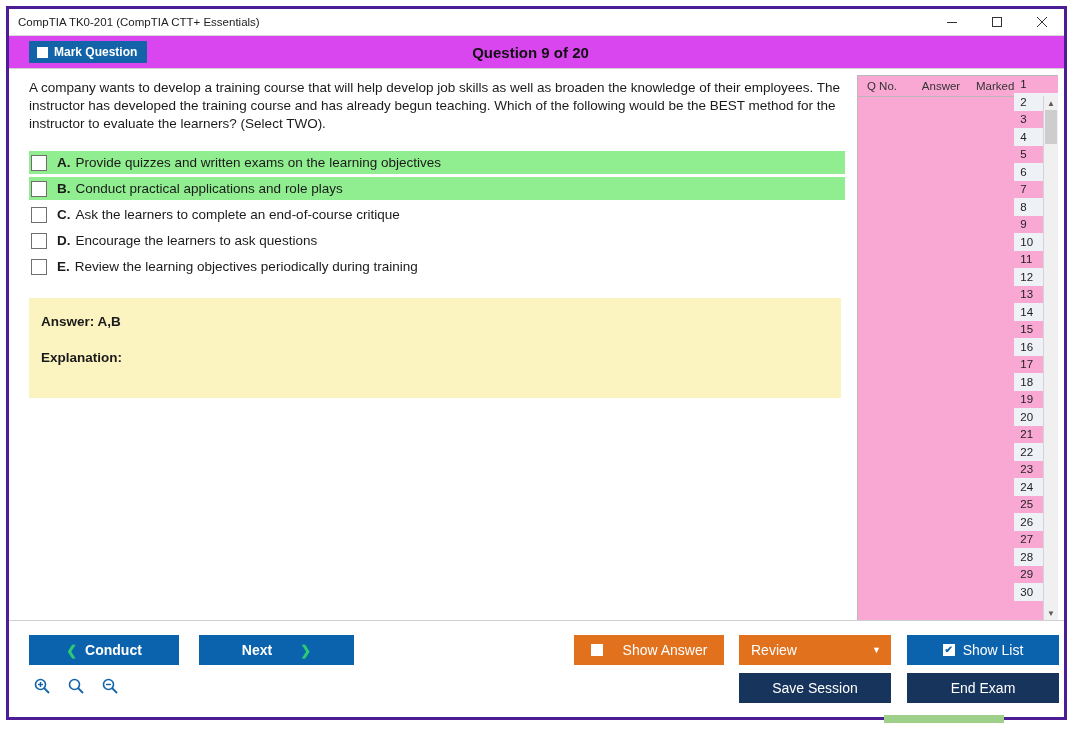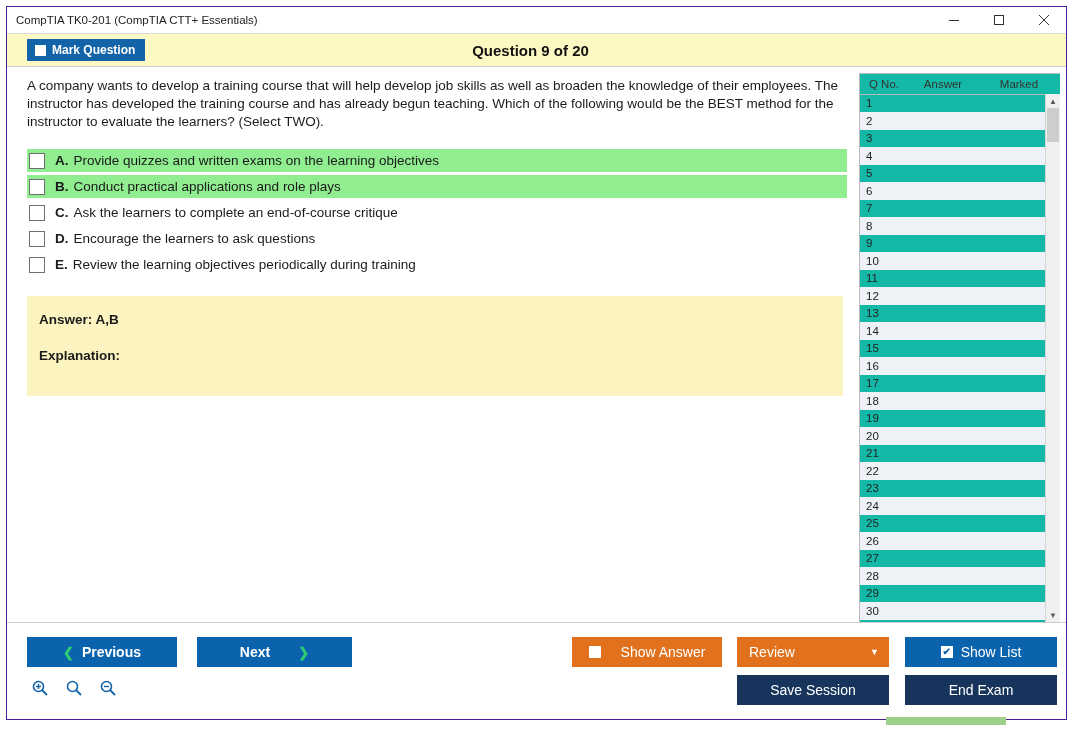--- a/index.html
+++ b/index.html
@@ -15,21 +15,21 @@
     color: #1a1a1a;
     overflow: hidden;
   }
   .app-window {
     position: absolute;
     left: 6px;
     top: 6px;
     width: 1061px;
     height: 714px;
     background: #ffffff;
-    border: 1px solid #4c1d95;
+    border: 3px solid #4c1d95;
     box-sizing: border-box;
     display: flex;
     flex-direction: column;
   }
   
   .titlebar {
     height: 26px;
     min-height: 26px;
     background: #ffffff;
     border-bottom: 1px solid #d8d8d8;
@@ -58,21 +58,21 @@
     justify-content: center;
     font-size: 13px;
     color: #333;
     line-height: 1;
   }
   .win-btn svg { display: block; }
   
   .exam-header {
     height: 32px;
     min-height: 32px;
-    background: #fef9c3;
+    background: #d946ef;
     display: flex;
     align-items: center;
     position: relative;
     border-bottom: 1px solid #cfcfcf;
   }
   .mark-question {
     margin-left: 20px;
     background: #1263a8;
     color: #ffffff;
     font-size: 12px;
@@ -162,23 +162,23 @@
     font-size: 13.5px;
     margin-bottom: 21px;
   }
   
   .qlist {
     width: 200px;
     min-width: 200px;
     border-left: 1px solid #b9b9b9;
     border-top: 1px solid #b9b9b9;
     margin: 6px 6px 0 0;
-    background: #14b8a6;
-    display: flex;
-    flex-direction: column;
+    background: #f9a8d4;
+    display: flex;
+    flex-direction: row;
     position: relative;
   }
   .qlist-head {
     display: flex;
     height: 20px;
     min-height: 20px;
     border-bottom: 1px solid #b9b9b9;
     font-size: 11.5px;
     color: #333;
     align-items: center;
@@ -548,21 +548,21 @@
         <div class="sb-arrow">▲</div>
         <div class="sb-thumb"></div>
         <div class="sb-arrow bottom">▼</div>
       </div>
     </div>
   </div>
 
   <div class="footer">
     <button class="btn btn-prev">
       <span class="chev">❮</span>
-      <span>Previous</span>
+      <span>Conduct</span>
     </button>
     <button class="btn btn-next">
       <span>Next</span>
       <span class="chev">❯</span>
     </button>
     <button class="btn btn-show-answer">
       <span class="chk"></span>
       <span>Show Answer</span>
     </button>
     <button class="btn btn-review">

